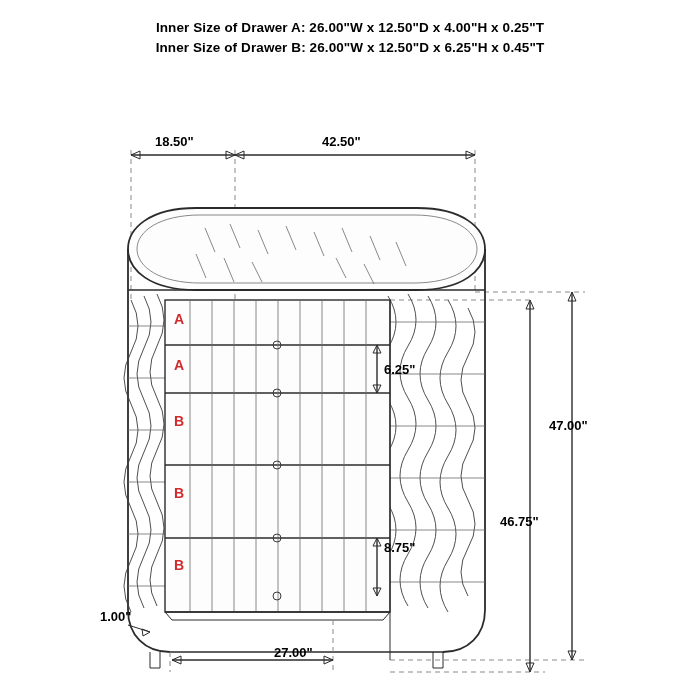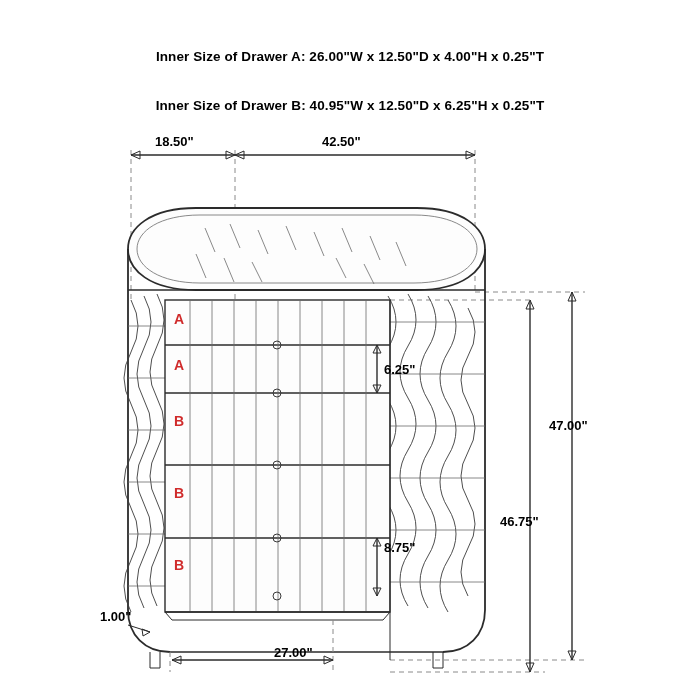--- a/index.html
+++ b/index.html
@@ -26,21 +26,20 @@
     left: 0;
     width: 700px;
     text-align: center;
   }
   .header-line {
     font-size: 13.5px;
     font-weight: bold;
     letter-spacing: 0.1px;
     line-height: 20px;
     white-space: nowrap;
-    margin-top: 29px;
   }
   .dim-label {
     position: absolute;
     font-size: 13px;
     font-weight: bold;
     white-space: nowrap;
   }
   .drawer-label {
     position: absolute;
     font-size: 14px;
@@ -62,21 +61,21 @@
   .panel { fill: #fdfdfd; }
   .knob { fill: none; stroke: #3a3a3a; stroke-width: 1; }
 </style>
 </head>
 <body>
 
 <div id="stage">
 
   <div class="header-lines">
     <div class="header-line">Inner Size of Drawer A: 26.00"W x 12.50"D x 4.00"H x 0.25"T</div>
-    <div class="header-line">Inner Size of Drawer B: 40.95"W x 12.50"D x 6.25"H x 0.25"T</div>
+    <div class="header-line">Inner Size of Drawer B: 26.00"W x 12.50"D x 6.25"H x 0.45"T</div>
   </div>
 
   <svg class="diagram" width="700" height="700" viewBox="0 0 700 700">
 
     <g>
 
       <line class="dash" x1="131" y1="150" x2="131" y2="300"></line>
       <line class="dash" x1="235" y1="150" x2="235" y2="300"></line>
       <line class="dash" x1="475" y1="150" x2="475" y2="292"></line>
 

